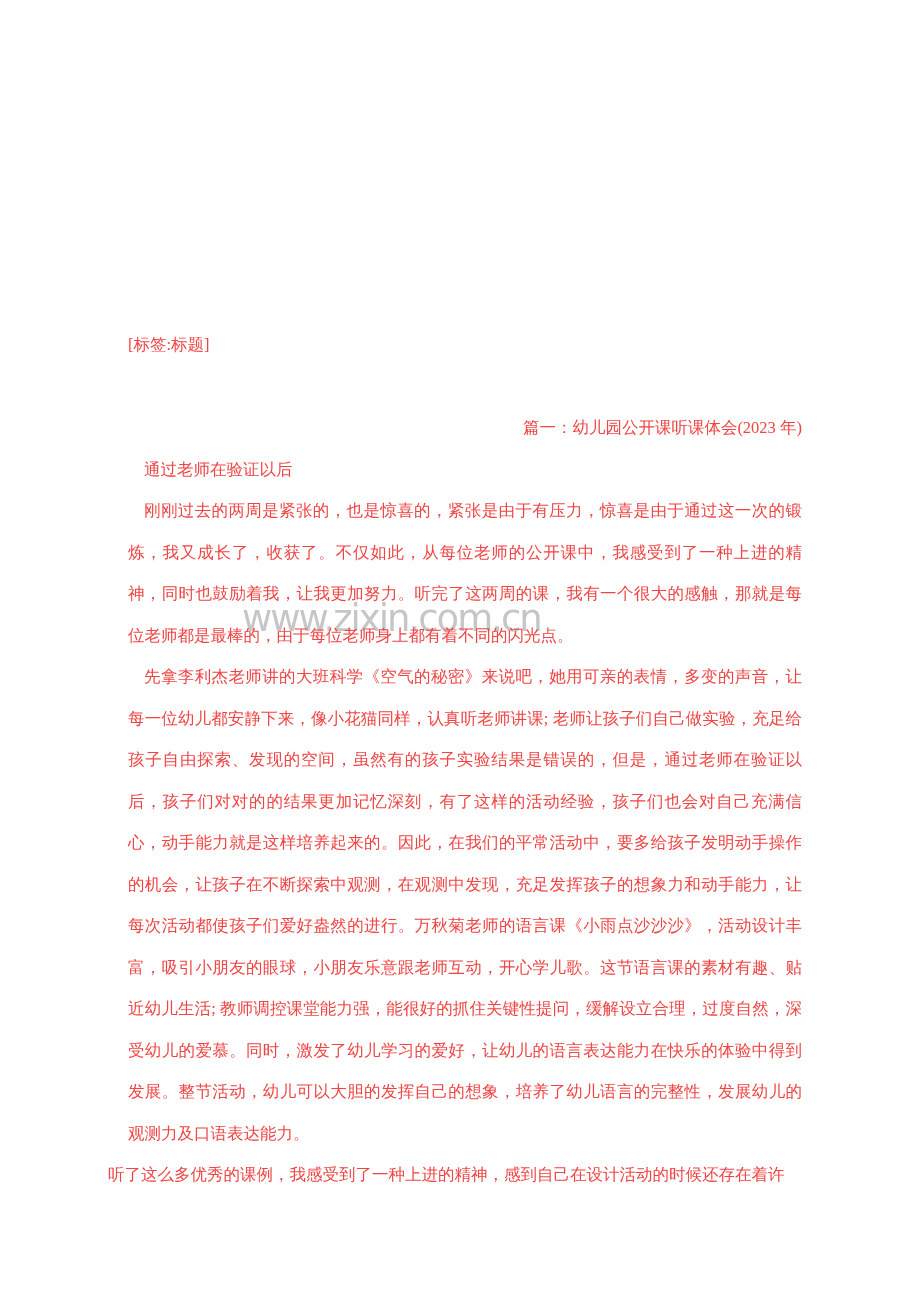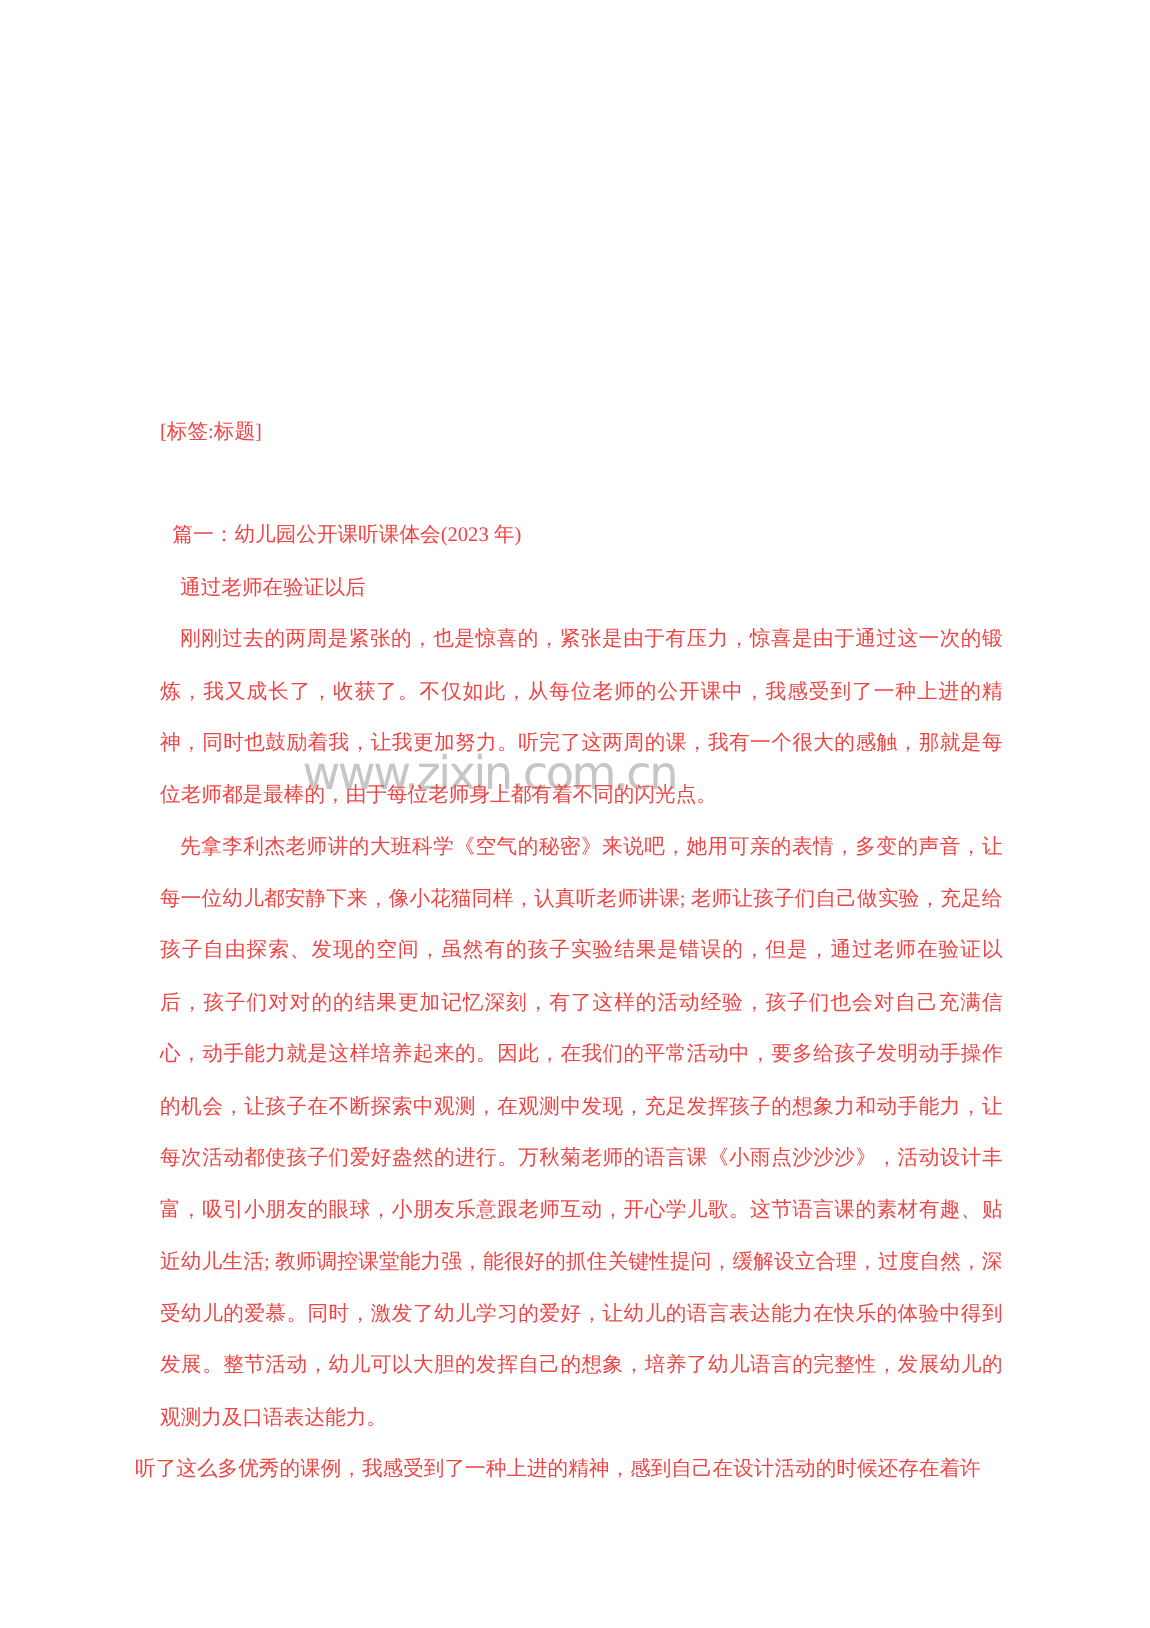--- a/index.html
+++ b/index.html
@@ -45,21 +45,21 @@
   .tagline {
     padding-left: 20px;
     text-align: left;
   }
   .blank-line {
     height: 41.5px;
   }
   .heading {
     padding-left: 20px;
     text-indent: 10px;
-    text-align: left;
+    text-align: right;
   }
   .subheading {
     padding-left: 20px;
     text-indent: 16px;
     text-align: left;
   }
   .para {
     padding-left: 20px;
     text-indent: 16px;
   }

